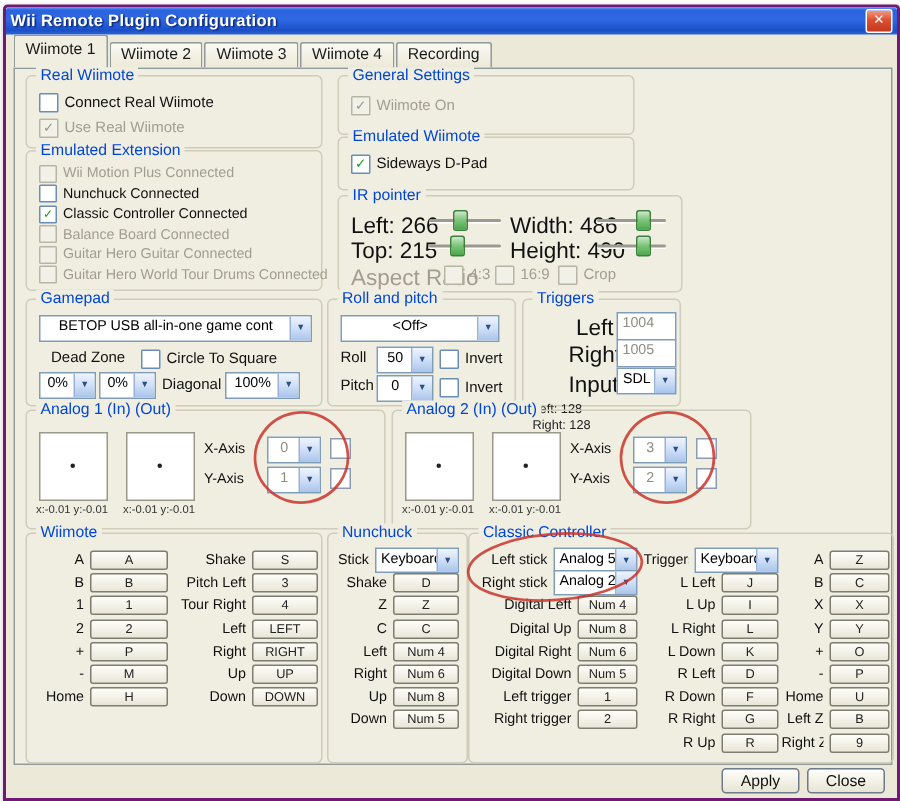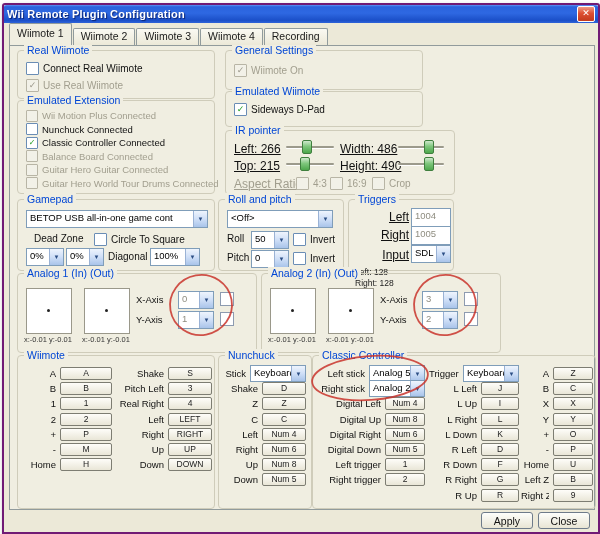--- a/index.html
+++ b/index.html
@@ -29,26 +29,26 @@
   .cb{flex:0 0 auto;width:11px;height:11px;background:#fff;border:1px solid #6a8db5;border-radius:1px;
       font-size:9px;line-height:10px;text-align:center;color:#1e9c1e;}
   .cb.dis{background:#f2f1e8;border-color:#b8b5a5;color:#9b988a;}
   .cbl{font-size:10px;color:#111;}
   .cbl.dis{color:#a19e8e;}
   .ext{position:absolute;left:8px;top:8px;right:2px;display:flex;flex-direction:column;}
   .ext .cbrow{height:13.5px;}
   .ext .cb{width:10px;height:10px;line-height:9px;font-size:8px;}
   .ext .cbl{font-size:9.5px;}
   .lbl{position:absolute;font-size:10px;white-space:nowrap;color:#111;}
-  .lbl.small{font-size:12px;text-decoration:underline;}
+  .lbl.small{font-size:15px;}
   .lbl.tiny{font-size:8.5px;color:#222;margin-top:43px;}
   .lbl.dis{color:#a19e8e;}
   .lbl.right{text-align:right;}
   .combo{position:absolute;height:16px;background:#fff;border:1px solid #7f9db9;display:flex;align-items:stretch;overflow:hidden;}
-  .combo-text{flex:1;font-size:9.5px;padding:1px 2px 0 3px;white-space:nowrap;overflow:hidden;color:#000;}
+  .combo-text{flex:1;font-size:9.5px;padding:1px 2px 0 3px;white-space:nowrap;overflow:hidden;color:#000;text-align:center;}
   .combo-text.gray{color:#8f8d80;}
   .combo-arrow{flex:0 0 13px;display:flex;align-items:center;justify-content:center;font-size:6px;color:#2c4f85;
                background:linear-gradient(180deg,#eef4fd,#cfdff7 50%,#a9c4ea);border-left:1px solid #9ab2d5;}
   .field{position:absolute;height:15px;background:#fff;border:1px solid #7f9db9;font-size:9.5px;color:#8f8d80;
          padding:1px 3px;white-space:nowrap;}
   .slider{position:absolute;height:15px;}
   .groove{position:absolute;left:0;right:0;top:7px;height:2px;background:#9c9a8c;box-shadow:0 1px 0 #fff;border-radius:1px;}
   .thumb{position:absolute;top:1px;width:8px;height:12px;margin-left:-4px;border:1px solid #3f7f3e;border-radius:2px;
          background:linear-gradient(180deg,#cfe8cd,#7fc77d 45%,#4da74c);}
   .stickbox{position:absolute;width:44px;height:44px;background:#fff;border:1px solid #9a988a;}
@@ -329,21 +329,21 @@
       <div class="mapcol" style="left:98px;top:10px;width:96px">
           <div class="map-row">
             <span class="map-label">Shake</span>
             <button class="map-btn">S</button>
           </div>
           <div class="map-row">
             <span class="map-label">Pitch Left</span>
             <button class="map-btn">3</button>
           </div>
           <div class="map-row">
-            <span class="map-label">Real Right</span>
+            <span class="map-label">Tour Right</span>
             <button class="map-btn">4</button>
           </div>
           <div class="map-row">
             <span class="map-label">Left</span>
             <button class="map-btn">LEFT</button>
           </div>
           <div class="map-row">
             <span class="map-label">Right</span>
             <button class="map-btn">RIGHT</button>
           </div>

